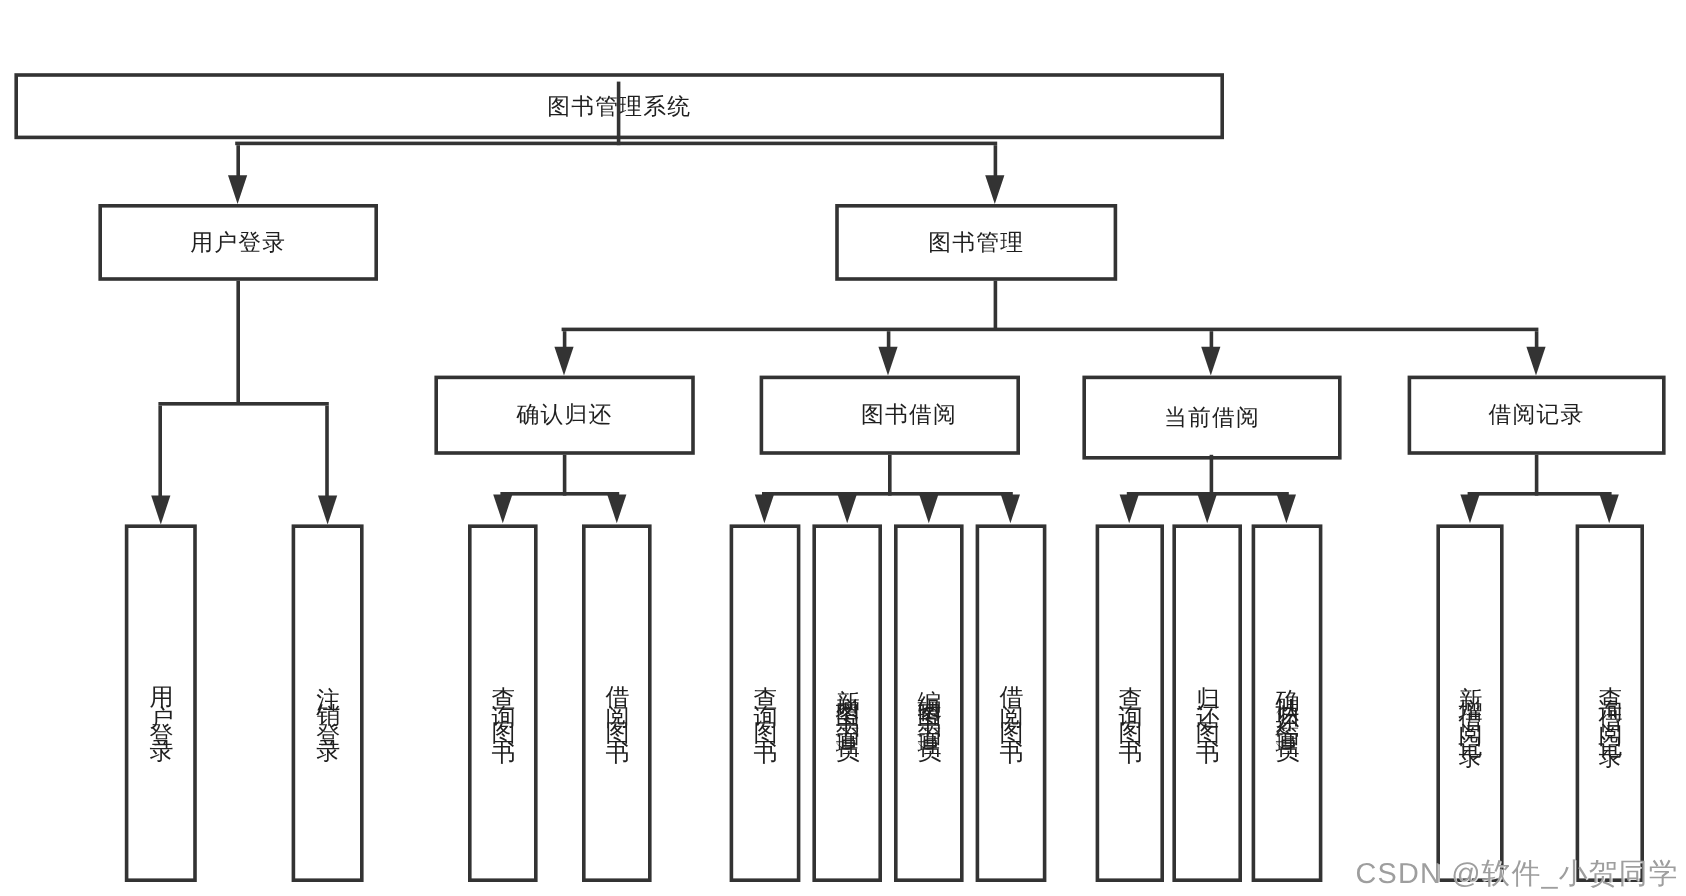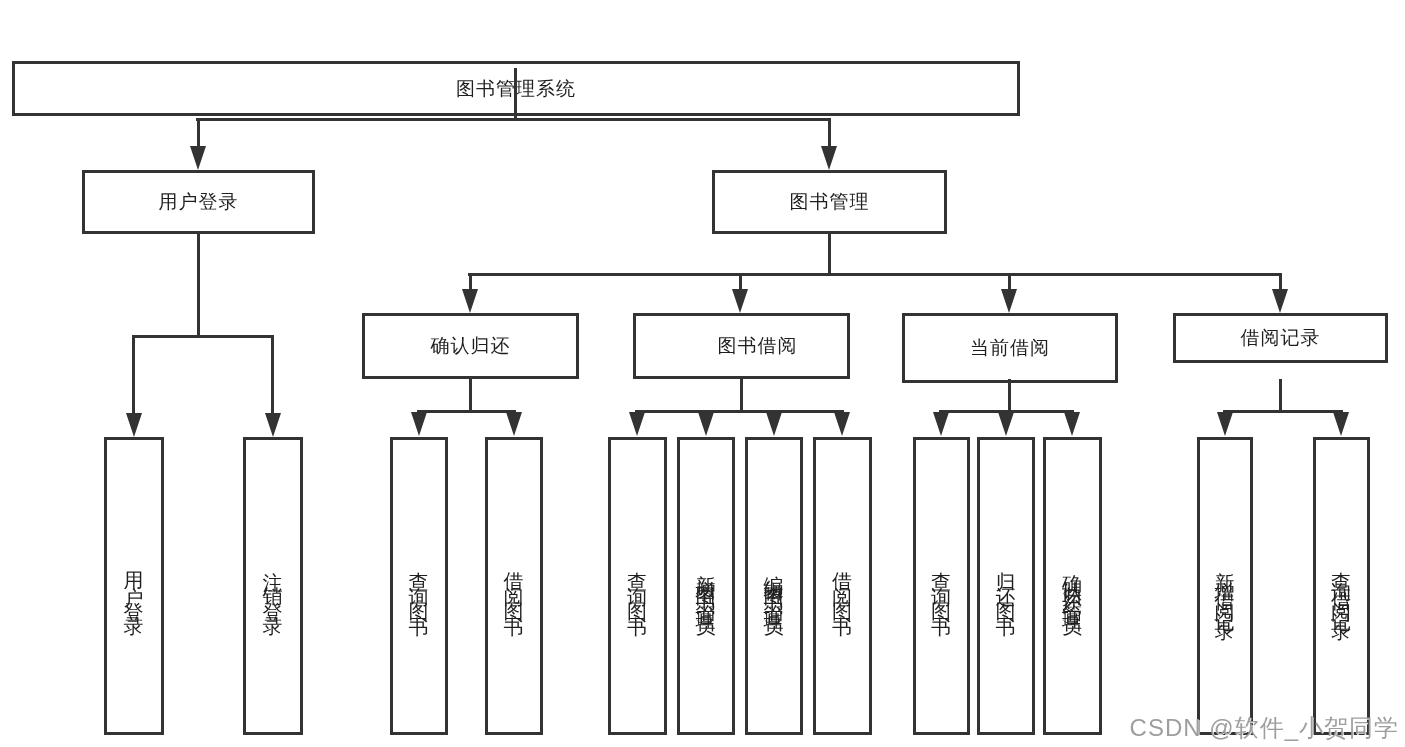--- a/index.html
+++ b/index.html
@@ -81,21 +81,21 @@
   <div class="lv" style="left:514px;top:68px;height:53px;"></div>
   <div class="lh" style="left:196px;top:118px;width:635px;"></div>
   <div class="lv" style="left:197px;top:121px;height:29px;"></div>
   <div class="arr" style="left:190px;top:146px;"></div>
   <div class="lv" style="left:828px;top:121px;height:29px;"></div>
   <div class="arr" style="left:821px;top:146px;"></div>
 
   <div class="hbox" style="left:82px;top:170px;width:233px;height:64px;">
     <span>用户登录</span>
   </div>
-  <div class="hbox" style="left:712px;top:170px;width:235px;height:64px;">
+  <div class="hbox" style="left:696px;top:170px;width:235px;height:64px;">
     <span>图书管理</span>
   </div>
 
   <div class="lv" style="left:197px;top:234px;height:103px;"></div>
   <div class="lh" style="left:132px;top:335px;width:142px;"></div>
   <div class="lv" style="left:132px;top:338px;height:77px;"></div>
   <div class="arr" style="left:126px;top:413px;"></div>
   <div class="lv" style="left:271px;top:338px;height:77px;"></div>
   <div class="arr" style="left:265px;top:413px;"></div>
 
@@ -112,21 +112,21 @@
 
   <div class="hbox" style="left:362px;top:313px;width:217px;height:66px;">
     <span>确认归还</span>
   </div>
   <div class="hbox" style="left:633px;top:313px;width:217px;height:66px;padding-left:32px;">
     <span>图书借阅</span>
   </div>
   <div class="hbox" style="left:902px;top:313px;width:216px;height:70px;">
     <span>当前借阅</span>
   </div>
-  <div class="hbox" style="left:1173px;top:313px;width:215px;height:50px;">
+  <div class="hbox" style="left:1173px;top:313px;width:215px;height:66px;">
     <span>借阅记录</span>
   </div>
 
   <div class="lv" style="left:469px;top:379px;height:34px;"></div>
   <div class="lh" style="left:417px;top:410px;width:99px;"></div>
   <div class="arr" style="left:411px;top:412px;"></div>
   <div class="arr" style="left:506px;top:412px;"></div>
 
   <div class="lv" style="left:740px;top:379px;height:34px;"></div>
   <div class="lh" style="left:635px;top:410px;width:209px;"></div>

